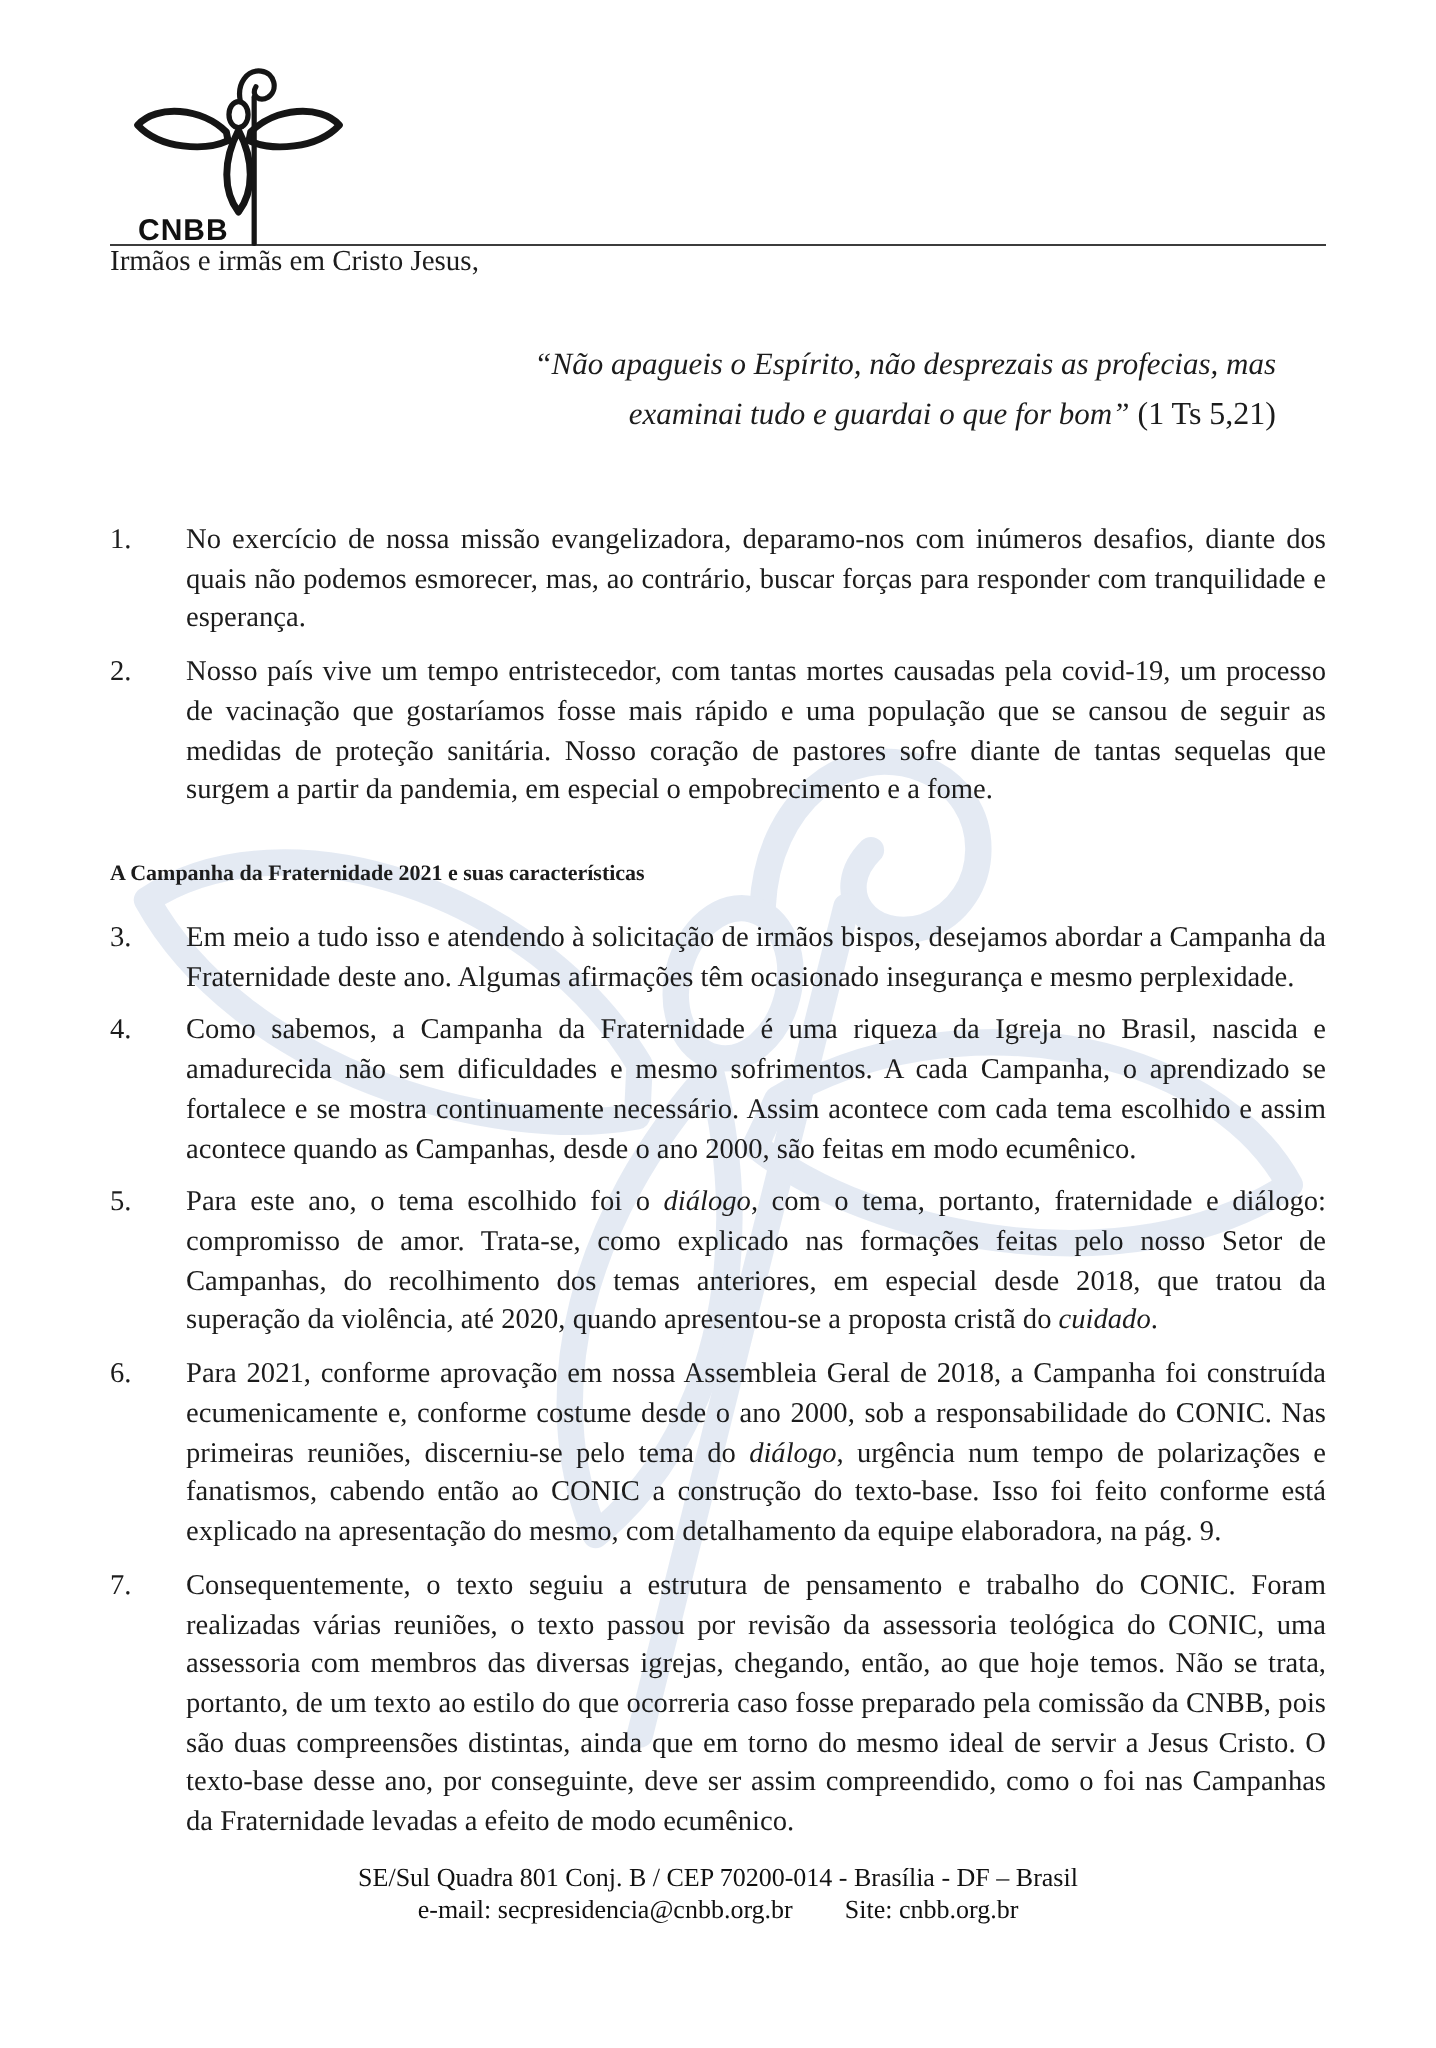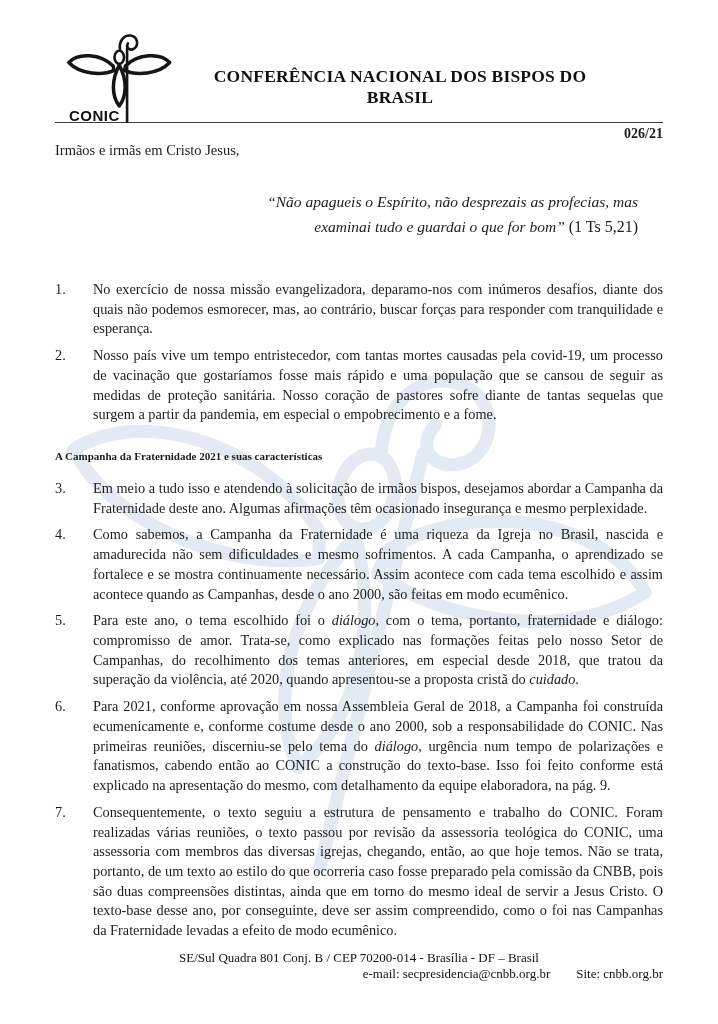--- a/index.html
+++ b/index.html
@@ -75,21 +75,21 @@
     font-size: 11px; font-weight: bold;
     margin: 25px 0 17px 0;
   }
   
   .footer {
     margin-top: 9px;
     text-align: center;
     font-size: 13px; line-height: 1.28;
     color: #111;
   }
-  .footer-row { display: flex; justify-content: flex-end; gap: 26px; }
+  .footer-row { display: flex; justify-content: center; gap: 26px; }
 </style>
 </head>
 <body>
 
 <svg class="watermark" viewBox="0 0 130 115" preserveAspectRatio="xMidYMid meet" fill="none" stroke="#b9c9e2" stroke-width="2.6" stroke-linecap="round" stroke-linejoin="round">
   <path d="M64,28 C62,18 68,10 76,11 C84,12 86,22 80,26 C75,29 70,25 73,20"></path>
   <ellipse cx="63" cy="36" rx="5.5" ry="7.5"></ellipse>
   <path d="M56,46 C42,32 16,30 5,42 C18,56 44,57 57,51 Z"></path>
   <path d="M70,46 C84,32 110,30 121,42 C108,56 82,57 69,51 Z"></path>
   <path d="M63,45 C54,62 54,80 63,92 C72,80 72,62 63,45 Z"></path>
@@ -101,28 +101,26 @@
   <div class="header">
     <div class="logo-box">
       <svg width="132" height="100" viewBox="0 0 130 115" fill="none" stroke="#151515" stroke-linecap="round" stroke-linejoin="round">
         <path d="M64,28 C62,18 68,10 76,11 C84,12 86,22 80,26 C75,29 70,25 73,20" stroke-width="3"></path>
         <ellipse cx="63" cy="36" rx="5.5" ry="7.5" stroke-width="3"></ellipse>
         <path d="M56,46 C42,32 16,30 5,42 C18,56 44,57 57,51 Z" stroke-width="4"></path>
         <path d="M70,46 C84,32 110,30 121,42 C108,56 82,57 69,51 Z" stroke-width="4"></path>
         <path d="M63,45 C54,62 54,80 63,92 C72,80 72,62 63,45 Z" stroke-width="4"></path>
         <path d="M72,26 L72,110" stroke-width="3"></path>
       </svg>
-      <span class="logo-label">CONIC</span>
+      <span class="logo-label">CNBB</span>
     </div>
-    <div class="org-title">CONFERÊNCIA NACIONAL DOS BISPOS DO BRASIL</div>
   </div>
 
   <hr class="header-rule">
 
-  <div class="doc-number">026/21</div>
 
   <div class="salutation">Irmãos e irmãs em Cristo Jesus,</div>
 
   <div class="quote">
     <span>“Não apagueis o Espírito, não desprezais as profecias, mas</span><br>
     <span>examinai tudo e guardai o que for bom”</span><span class="quote-ref">(1 Ts 5,21)</span>
   </div>
 
   <div class="letter-body">
       <div class="para">

